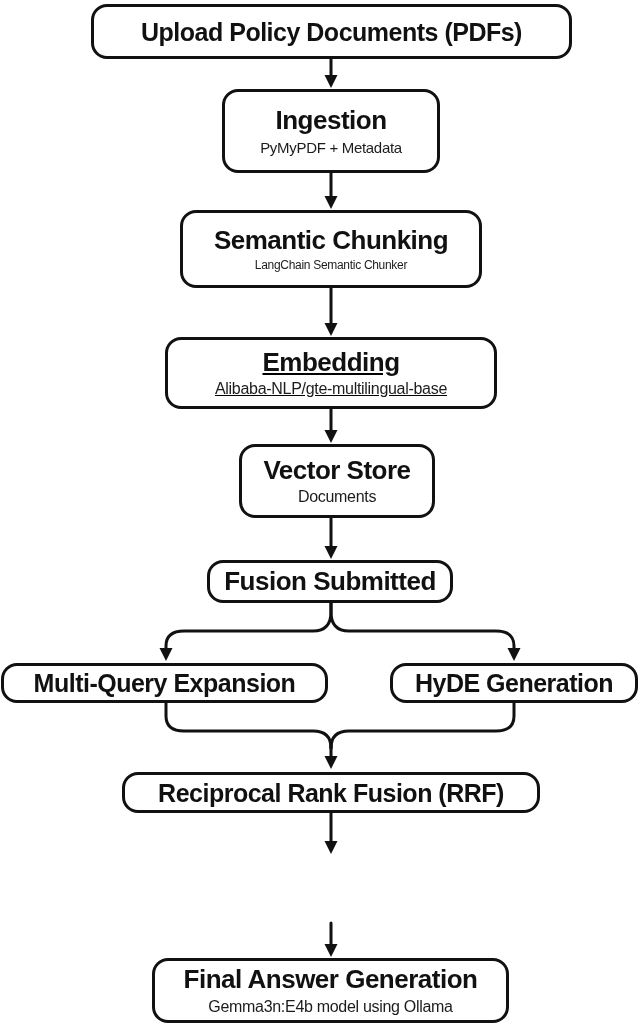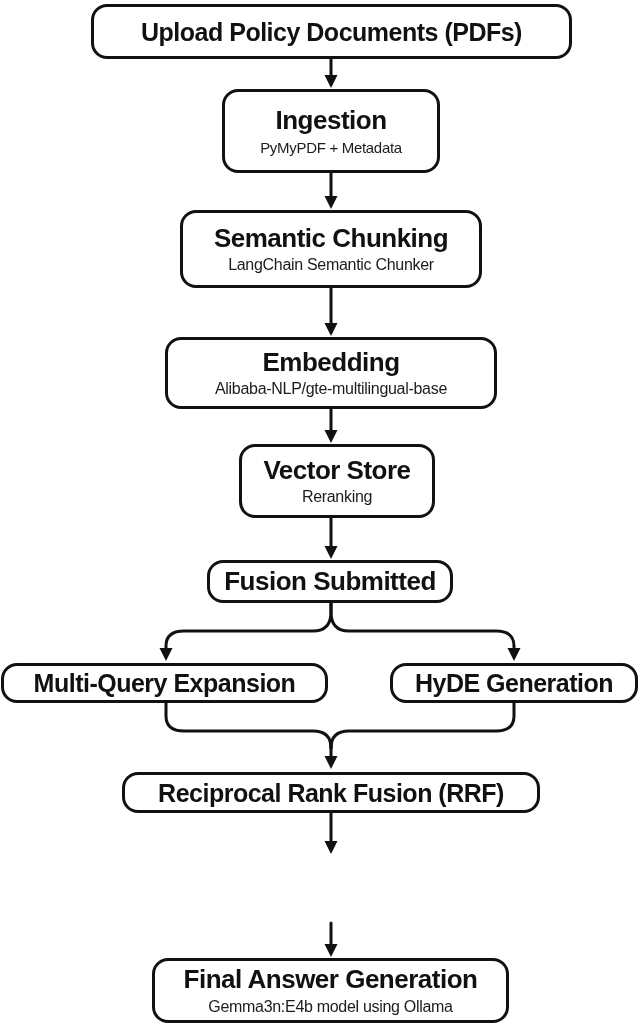--- a/index.html
+++ b/index.html
@@ -45,22 +45,22 @@
     letter-spacing: -0.3px;
   }
   
   .n-upload    { left:  91px; top:   4px; width: 481px; height: 55px; }
   .n-upload .title { font-size: 25px; }
   .n-ingestion { left: 222px; top:  89px; width: 218px; height: 84px; }
   .n-ingestion .title { font-size: 26px; }
   .n-ingestion .subtitle { font-size: 15px; text-align: right; }
   .n-chunking  { left: 180px; top: 210px; width: 302px; height: 78px; }
   .n-chunking .title { font-size: 26px; }
-  .n-chunking .subtitle { font-size: 16px; }
-  .n-embedding { left: 165px; top: 337px; width: 332px; height: 72px; }
+  .n-chunking .subtitle { font-size: 12px; }
+  .n-embedding { left: 165px; top: 337px; width: 332px; height: 72px; text-decoration: underline; }
   .n-embedding .title { font-size: 26px; }
   .n-embedding .subtitle { font-size: 16px; }
   .n-vector    { left: 239px; top: 444px; width: 196px; height: 74px; }
   .n-vector .title { font-size: 26px; }
   .n-vector .subtitle { font-size: 16px; }
   .n-query     { left: 207px; top: 560px; width: 246px; height: 43px; }
   .n-query .title { font-size: 26px; }
   .n-multi     { left:   1px; top: 663px; width: 327px; height: 40px; }
   .n-multi .title { font-size: 25px; }
   .n-hyde      { left: 390px; top: 663px; width: 248px; height: 40px; }
@@ -134,21 +134,21 @@
     <span class="subtitle">LangChain Semantic Chunker</span>
   </div>
 
   <div class="node n-embedding">
     <span class="title">Embedding</span>
     <span class="subtitle">Alibaba-NLP/gte-multilingual-base</span>
   </div>
 
   <div class="node n-vector">
     <span class="title">Vector Store</span>
-    <span class="subtitle">Reranking</span>
+    <span class="subtitle">Documents</span>
   </div>
 
   <div class="node n-query">
     <span class="title">Fusion Submitted</span>
   </div>
 
   <div class="node n-multi">
     <span class="title">Multi-Query Expansion</span>
   </div>
 

